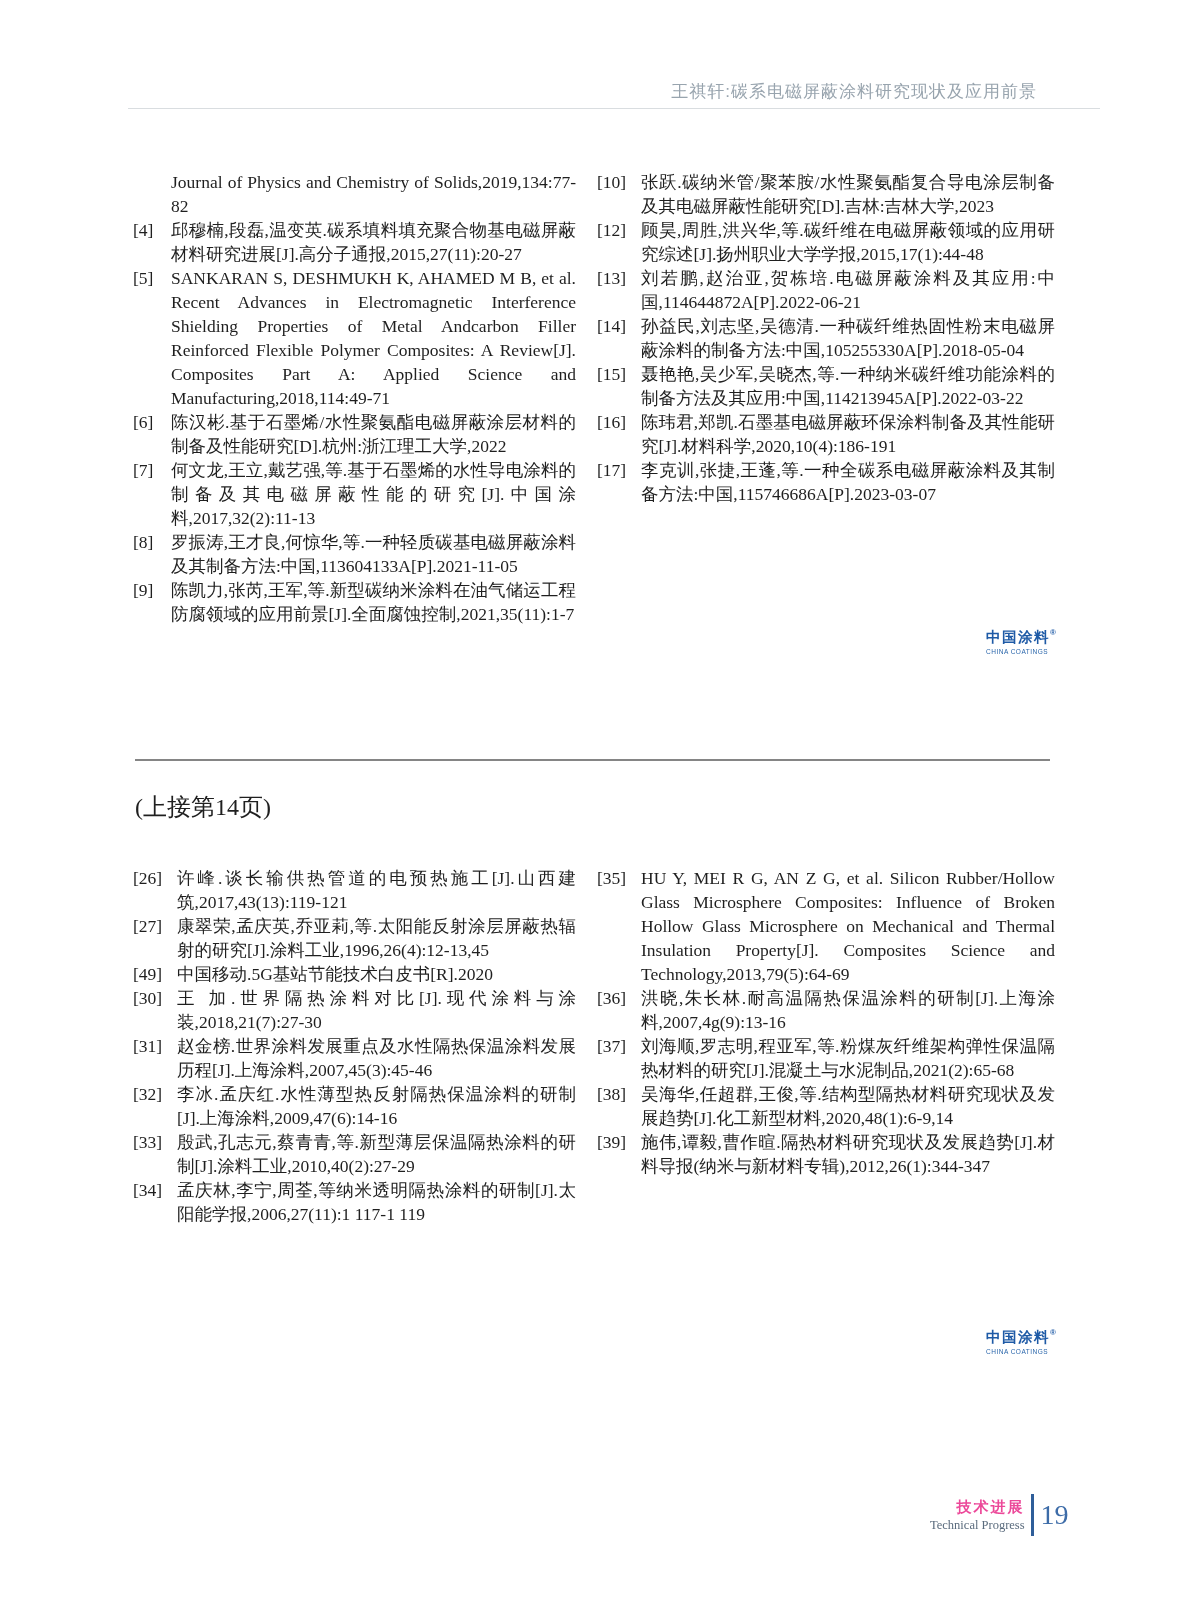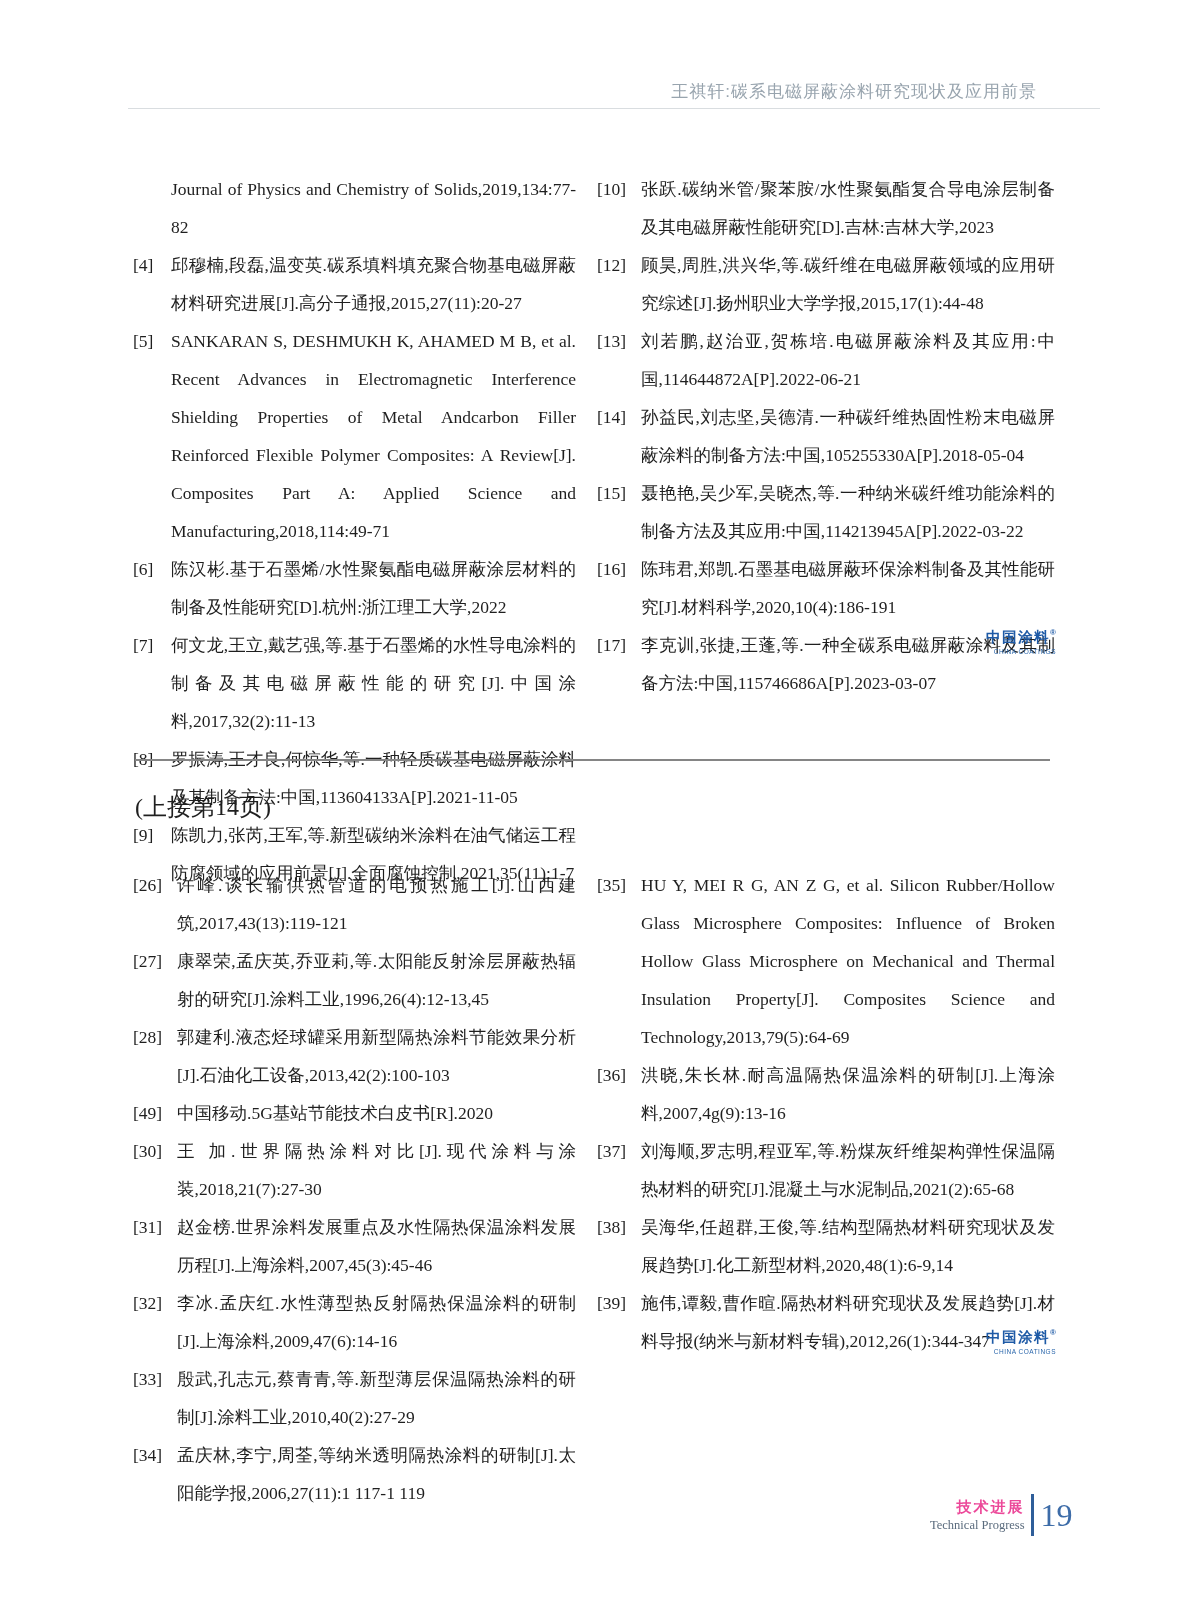--- a/index.html
+++ b/index.html
@@ -18,42 +18,42 @@
     text-align:right;
     font-family:"Liberation Sans","DejaVu Sans",sans-serif;
     font-size:17px; letter-spacing:1px;
     color:#98a4ae;
   }
   .header-rule {
     position:absolute; top:108px; left:128px; width:972px; height:1px;
     background:#d9dde0;
   }
   
-  .col { position:absolute; font-size:17.5px; line-height:38px; }
+  .col { position:absolute; font-size:17.5px; line-height:24px; }
   .col-s1-left  { top:170px; left:133px; width:443px; }
   .col-s1-right { top:170px; left:597px; width:458px; }
   .col-s2-left  { top:866px; left:133px; width:443px; }
   .col-s2-right { top:866px; left:597px; width:458px; }
   .ref { display:flex; }
   .ref-num { flex:0 0 38px; }
   .col-s1-right .ref-num,
   .col-s2-left .ref-num,
   .col-s2-right .ref-num { flex:0 0 44px; }
   .ref-text { flex:1; text-align:justify; text-justify:inter-character; }
   
   .mid-divider {
     position:absolute; top:759px; left:135px; width:915px; height:2px;
     background:#858585;
   }
   .continuation-note {
     position:absolute; top:791px; left:135px;
     font-size:24px; color:#1f1f1f;
   }
   
-  .brand-logo { position:absolute; width:70px; text-align:right; color:#1e5aa6; }
+  .brand-logo { position:absolute; width:70px; text-align:left; color:#1e5aa6; }
   .logo-1 { left:986px; top:628px; }
   .logo-2 { left:986px; top:1328px; }
   .logo-cn {
     font-family:"Liberation Sans","DejaVu Sans",sans-serif;
     font-weight:bold; font-size:14.5px; letter-spacing:1.5px; white-space:nowrap;
   }
   .logo-mark { font-size:8px; vertical-align:top; }
   .logo-en {
     font-family:"Liberation Sans","DejaVu Sans",sans-serif;
     font-size:6.5px; letter-spacing:0.5px; white-space:nowrap;
@@ -71,21 +71,21 @@
   }
   .footer-en {
     font-family:"Liberation Serif","DejaVu Serif",serif;
     font-size:12.5px; color:#5a6b7d; margin-top:1px;
   }
   .footer-bar {
     width:3px; height:42px; background:#2f5e99; margin:0 7px 0 6px;
   }
   .footer-page {
     font-family:"Liberation Serif","DejaVu Serif",serif;
-    font-size:32px; color:#3d6ca8;
+    font-size:28px; color:#3d6ca8;
   }
 </style>
 </head>
 <body>
 
 <div class="page">
 
   <div class="running-head">王祺轩:碳系电磁屏蔽涂料研究现状及应用前景</div>
   <div class="header-rule"></div>
 
@@ -180,24 +180,20 @@
       <div class="ref">
         <span class="ref-num">[26]</span>
         <span class="ref-text">许峰.谈长输供热管道的电预热施工[J].山西建筑,2017,43(13):119-121</span>
       </div>
 
       <div class="ref">
         <span class="ref-num">[27]</span>
         <span class="ref-text">康翠荣,孟庆英,乔亚莉,等.太阳能反射涂层屏蔽热辐射的研究[J].涂料工业,1996,26(4):12-13,45</span>
       </div>
 
-      <div class="ref">
-        <span class="ref-num">[28]</span>
-        <span class="ref-text">郭建利.液态烃球罐采用新型隔热涂料节能效果分析[J].石油化工设备,2013,42(2):100-103</span>
-      </div>
 
       <div class="ref">
         <span class="ref-num">[49]</span>
         <span class="ref-text">中国移动.5G基站节能技术白皮书[R].2020</span>
       </div>
 
       <div class="ref">
         <span class="ref-num">[30]</span>
         <span class="ref-text">王 加.世界隔热涂料对比[J].现代涂料与涂装,2018,21(7):27-30</span>
       </div>

